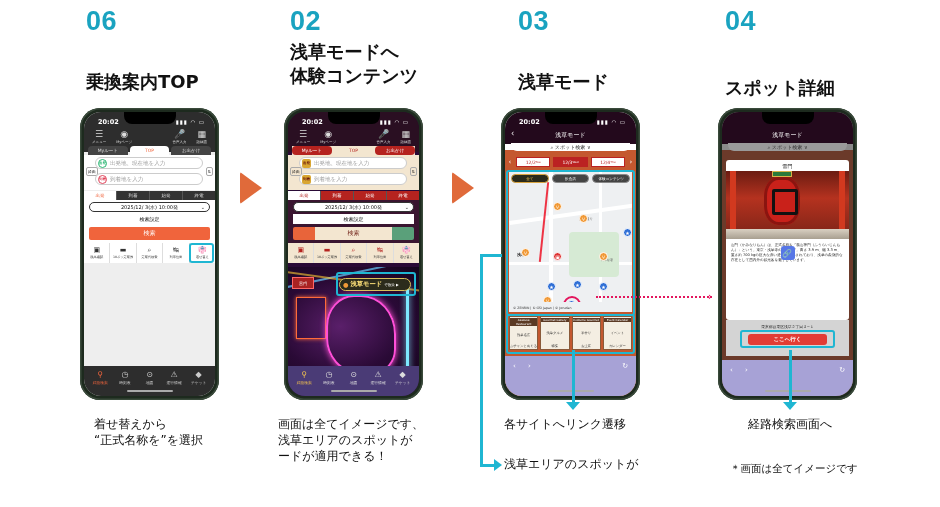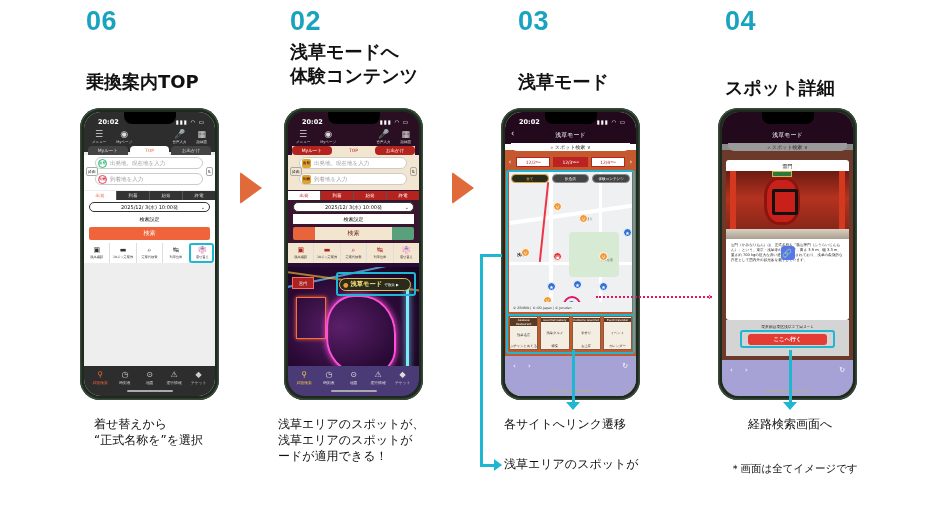--- a/index.html
+++ b/index.html
@@ -484,21 +484,21 @@
 <div style="position:absolute;left:494px;top:459px;width:0;height:0;border-top:6px solid transparent;border-bottom:6px solid transparent;border-left:8px solid #1fb6d2;"></div>
 
 <div class="cyan-line" style="left:789px;top:350px;width:2.5px;height:55px;"></div>
 <div style="position:absolute;left:783px;top:402px;width:0;height:0;border-left:7px solid transparent;border-right:7px solid transparent;border-top:8px solid #1fb6d2;"></div>
 
 <div class="caption" style="left:94px;top:416px;">
   <div>着せ替えから</div>
   <div>“正式名称を”を選択</div>
 </div>
 <div class="caption" style="left:278px;top:416px;">
-  <div>浅草エリアのスポットが、</div>
+  <div>画面は全てイメージです、</div>
   <div>浅草エリアのスポットが</div>
   <div>ードが適用できる！</div>
 </div>
 <div class="caption" style="left:504px;top:416px;">各サイトへリンク遷移</div>
 <div class="caption" style="left:504px;top:456px;">
   <div>浅草エリアのスポットが</div>
 </div>
 <div class="caption" style="left:748px;top:416px;">経路検索画面へ</div>
 <div class="note" style="left:730px;top:462px;">＊画面は全てイメージです</div>
 

